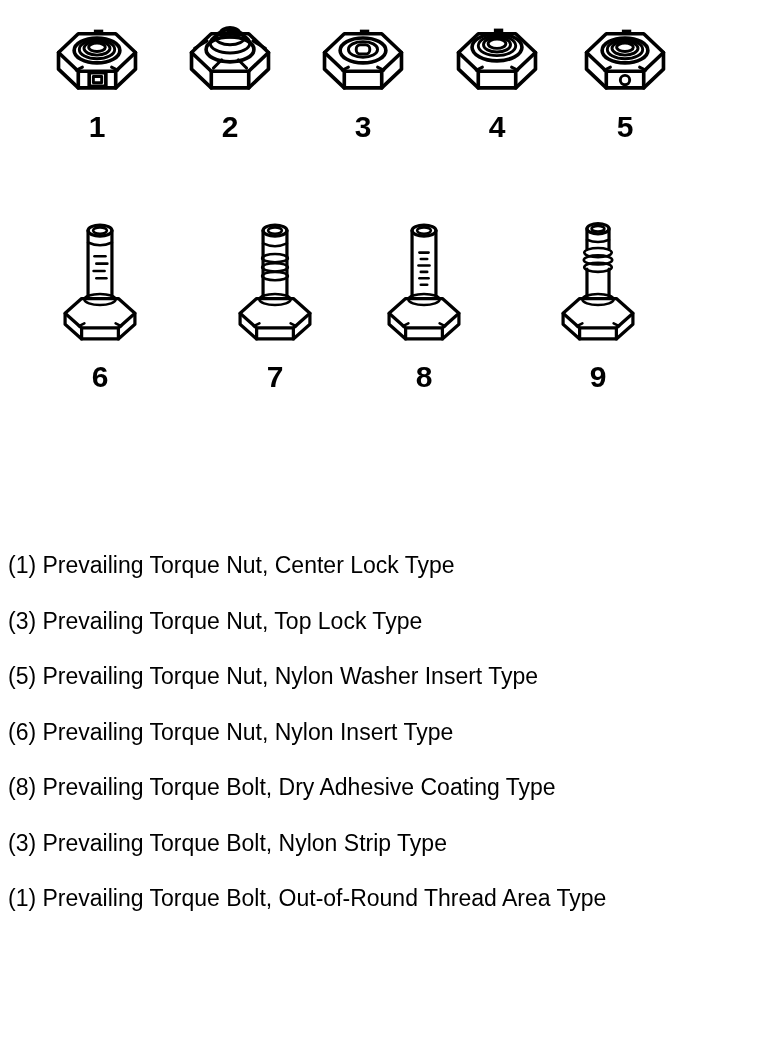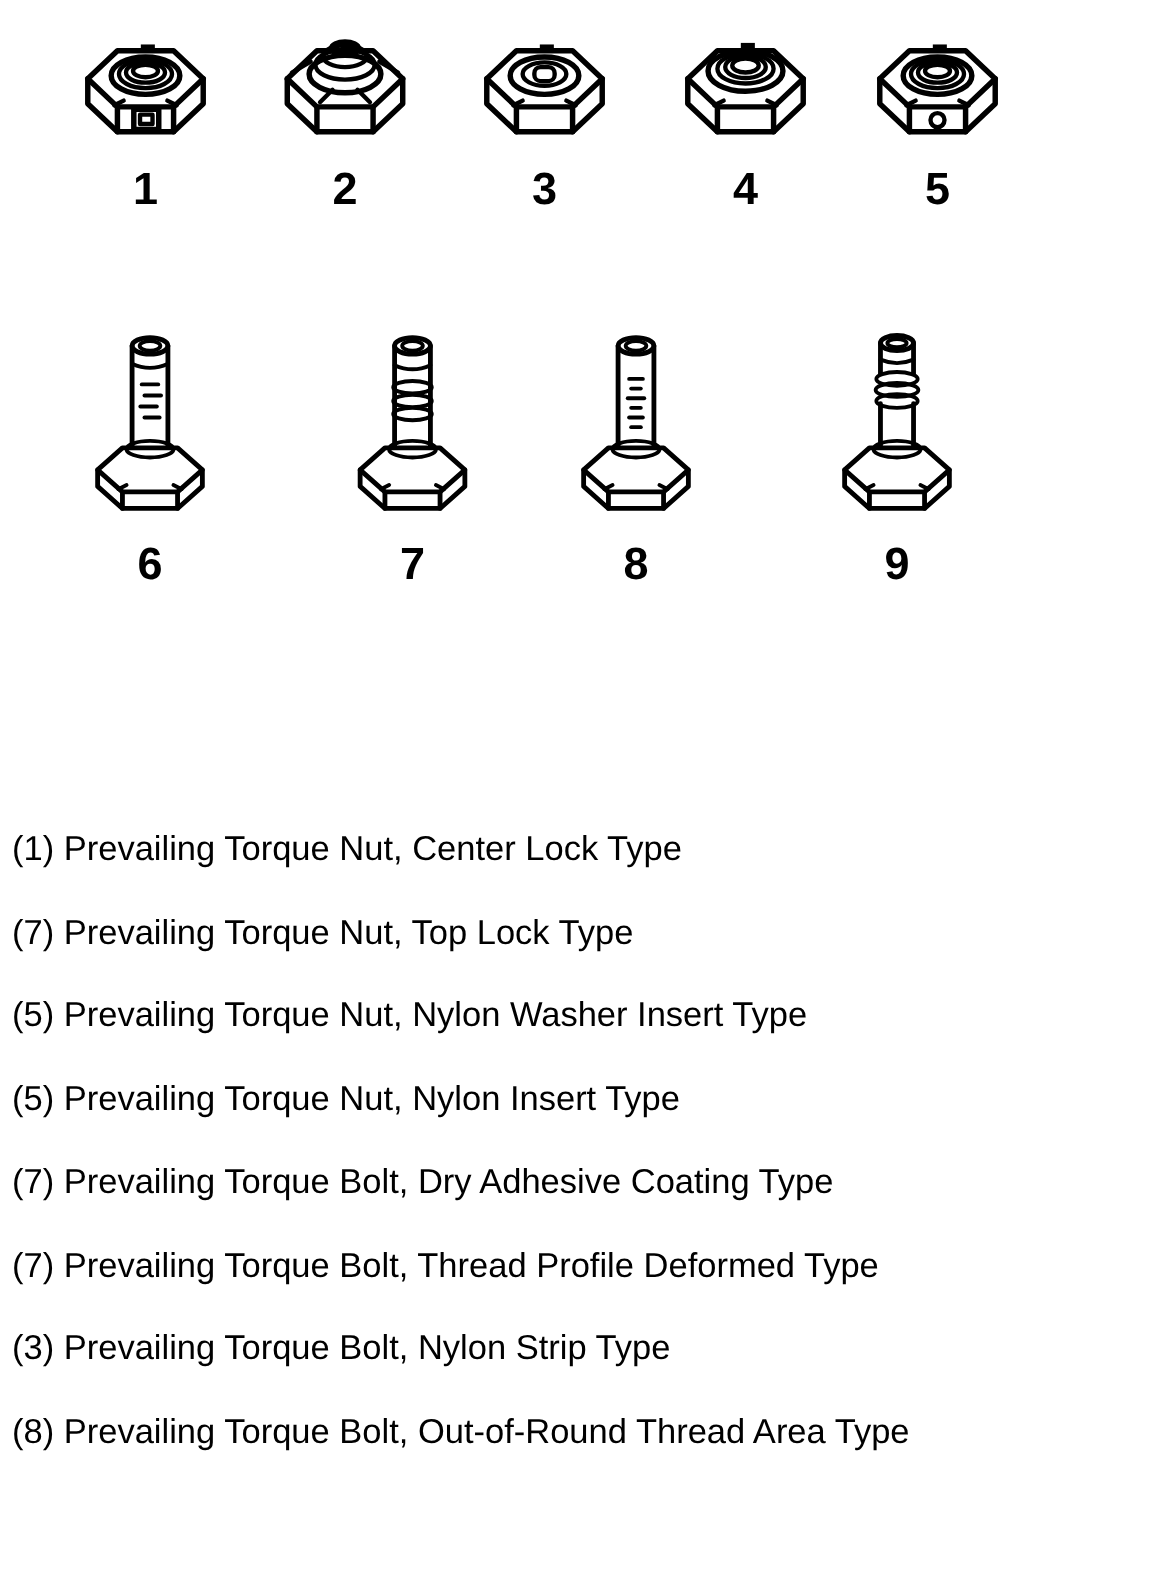--- a/index.html
+++ b/index.html
@@ -222,22 +222,21 @@
       <path class="ln" d="M30,136 L30,148"></path>
       <path class="ln" d="M70,136 L70,148"></path>
       <path class="ln thin" d="M27,134 L33,131"></path>
       <path class="ln thin" d="M73,134 L67,131"></path>
     </svg>
   </div>
   <div class="fig-num" style="left:552px; top:360px; width:92px;">9</div>
 
   <div class="legend">
     <p>(1) Prevailing Torque Nut, Center Lock Type</p>
-    <p>(7) Prevailing Torque Nut, Top Lock Type</p>
+    <p>(3) Prevailing Torque Nut, Top Lock Type</p>
     <p>(5) Prevailing Torque Nut, Nylon Washer Insert Type</p>
-    <p>(5) Prevailing Torque Nut, Nylon Insert Type</p>
-    <p>(7) Prevailing Torque Bolt, Dry Adhesive Coating Type</p>
-    <p>(7) Prevailing Torque Bolt, Thread Profile Deformed Type</p>
+    <p>(6) Prevailing Torque Nut, Nylon Insert Type</p>
+    <p>(8) Prevailing Torque Bolt, Dry Adhesive Coating Type</p>
     <p>(3) Prevailing Torque Bolt, Nylon Strip Type</p>
-    <p>(8) Prevailing Torque Bolt, Out-of-Round Thread Area Type</p>
+    <p>(1) Prevailing Torque Bolt, Out-of-Round Thread Area Type</p>
   </div>
 
 </div>
 
 </body></html>

